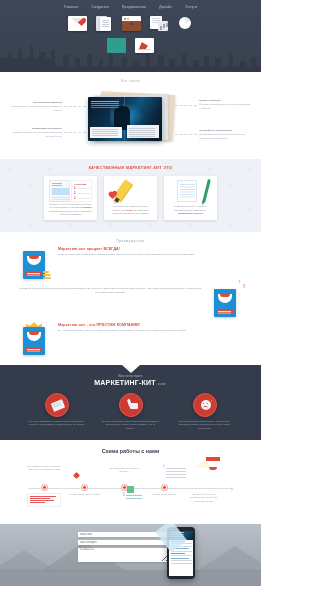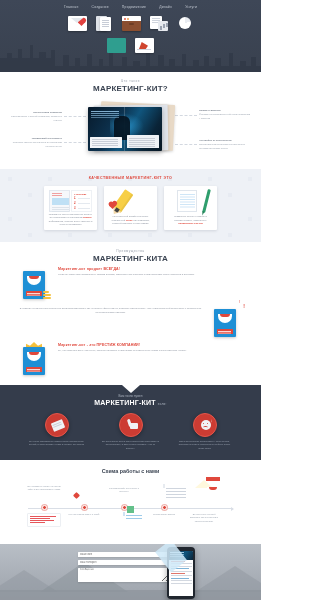--- a/index.html
+++ b/index.html
@@ -301,21 +301,20 @@
       <div class="hicon ic-monitor"><span class="scr"></span></div>
       <div class="hicon ic-chart2">
           <span class="cr"></span>
           <span class="ln"></span>
         </div>
     </div>
   </div>
 
   <div class="sec-what">
     <div class="eyebrow">Что такое</div>
-    <div class="h2">МАРКЕТИНГ-КИТ?</div>
 
     <div class="what-stage">
       <div class="callout co1">
         <span class="ct">Презентация компании</span>
         <span>Рассказывает о вашей компании, товарах и услугах</span>
       </div>
       <div class="callout co2">
         <span class="ct">Продающий инструмент</span>
         <span>Работает вместо менеджера по продажам круглосуточно</span>
       </div>
@@ -397,21 +396,20 @@
         <div class="qtext">
           <span>Грамотные тексты о работе и преимуществах, написанные </span><b>продающим текстом</b><span></span>
         </div>
       </div>
 
     </div>
   </div>
 
   <div class="sec-adv">
     <div class="eyebrow">Преимущества</div>
-    <div class="h2">МАРКЕТИНГ-КИТА</div>
 
     <div class="adv-row">
       <div class="adv-ill">
         <span class="kit">
             <i class="cup"></i>
             <i class="lbl">
               <i></i>
             </i>
           </span>
         <span class="coins">

